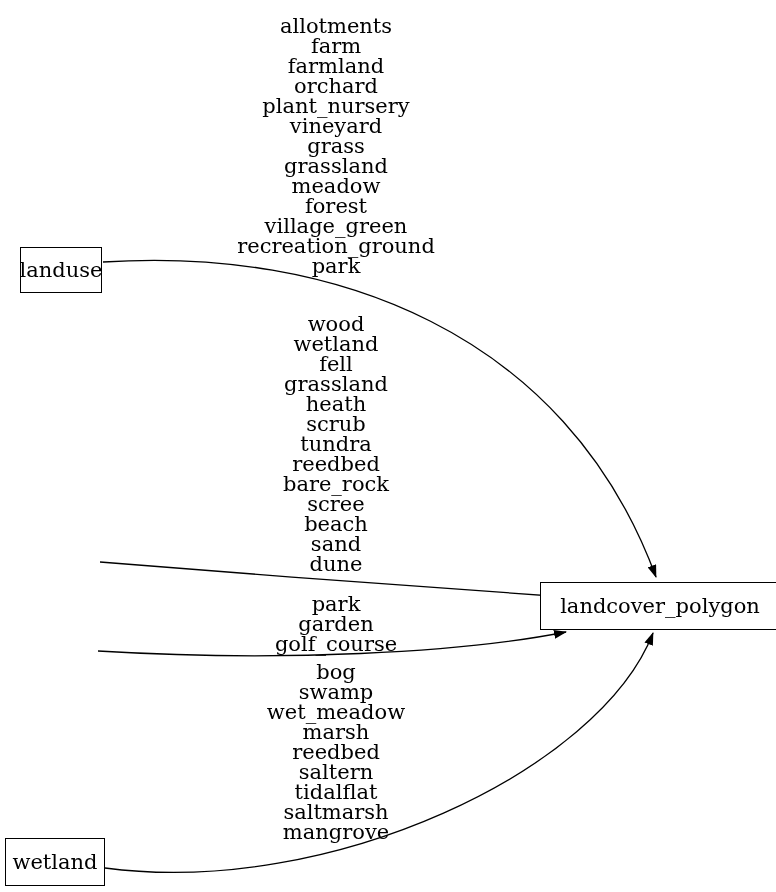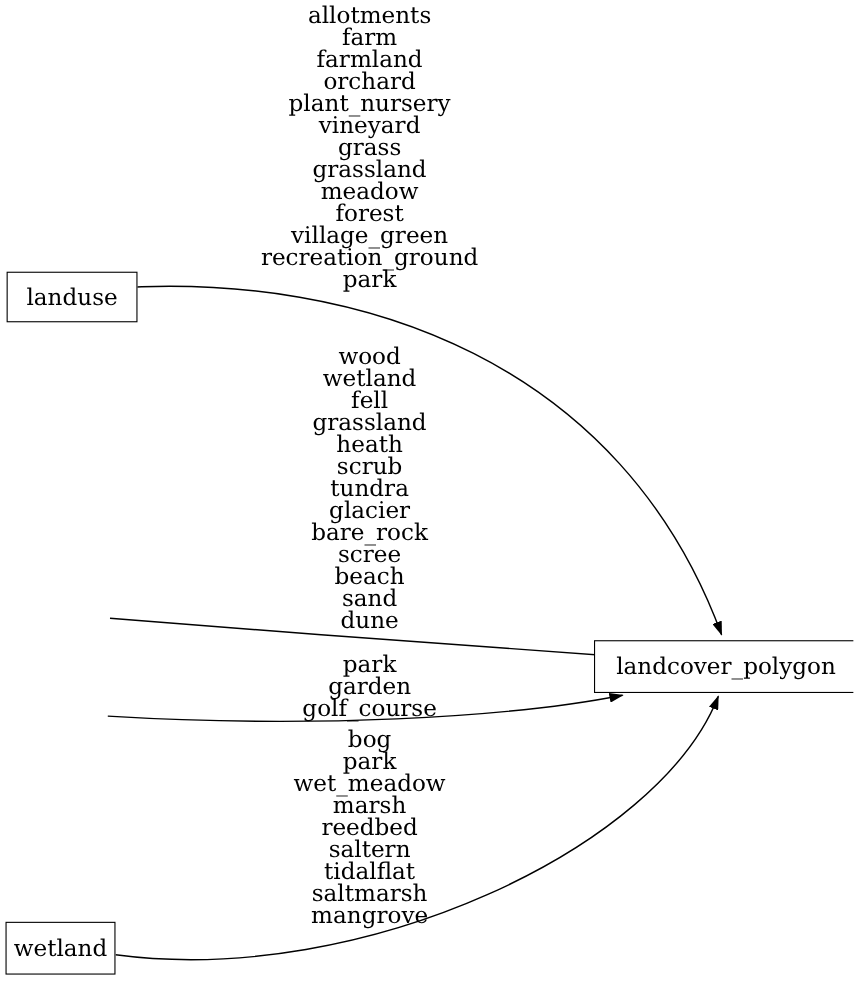--- a/index.html
+++ b/index.html
@@ -60,63 +60,63 @@
       <marker id="arrow" markerUnits="userSpaceOnUse" markerWidth="13" markerHeight="9" viewBox="0 0 13 9" refX="12" refY="4.5" orient="auto">
         <polygon points="0,0 13,4.5 0,9" fill="#000000"></polygon>
       </marker>
     </defs>
     <path d="M103,262 C 330,247 565,330 656,577" marker-end="url(#arrow)"></path>
     <path d="M100,562 C 250,574 430,588 566,597" marker-end="url(#arrow)"></path>
     <path d="M98,651 C 280,662 460,653 566,632" marker-end="url(#arrow)"></path>
     <path d="M105,868 C 330,898 600,770 653,633" marker-end="url(#arrow)"></path>
   </svg>
 
-  <div class="edge-label" style="top:4px">allotments
+  <div class="edge-label" style="top:16px">allotments
 farm
 farmland
 orchard
 plant_nursery
 vineyard
 grass
 grassland
 meadow
 forest
 village_green
 recreation_ground
 park</div>
 
   <div class="edge-label" style="top:314px">wood
 wetland
 fell
 grassland
 heath
 scrub
 tundra
-glacier
+reedbed
 bare_rock
 scree
 beach
 sand
 dune</div>
 
   <div class="edge-label" style="top:594px">park
 garden
 golf_course</div>
 
   <div class="edge-label" style="top:662px">bog
-park
+swamp
 wet_meadow
 marsh
 reedbed
 saltern
 tidalflat
 saltmarsh
 mangrove</div>
 
-  <div class="node" style="left:6px; top:247px; width:119px; height:46px">
+  <div class="node" style="left:20px; top:247px; width:82px; height:46px">
     <span>landuse</span>
   </div>
 
 
 
   <div class="node" style="left:5px; top:838px; width:100px; height:48px">
     <span>wetland</span>
   </div>
 
   <div class="node" style="left:540px; top:582px; width:240px; height:48px">

